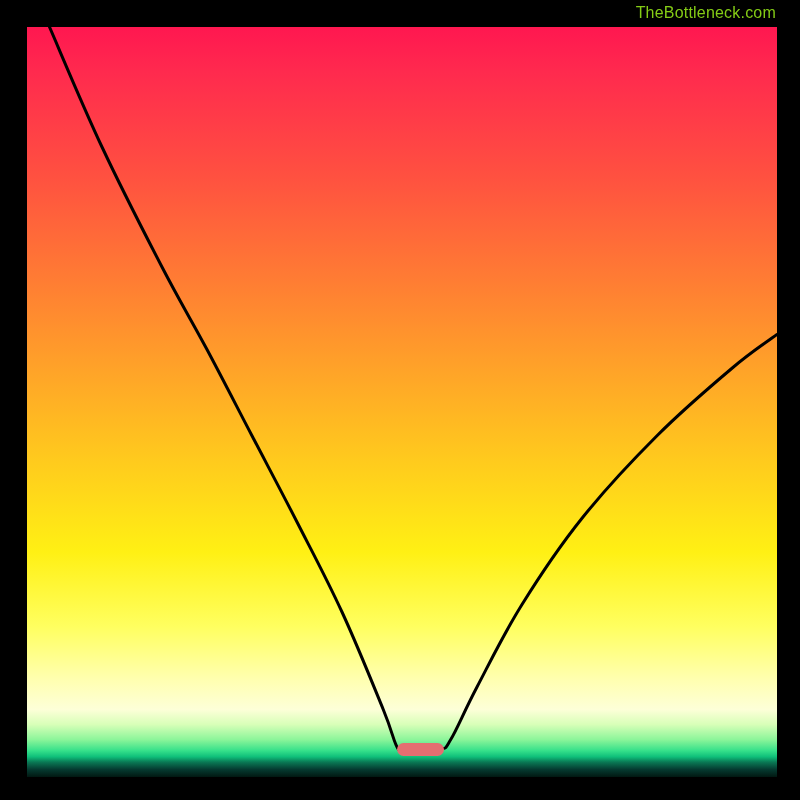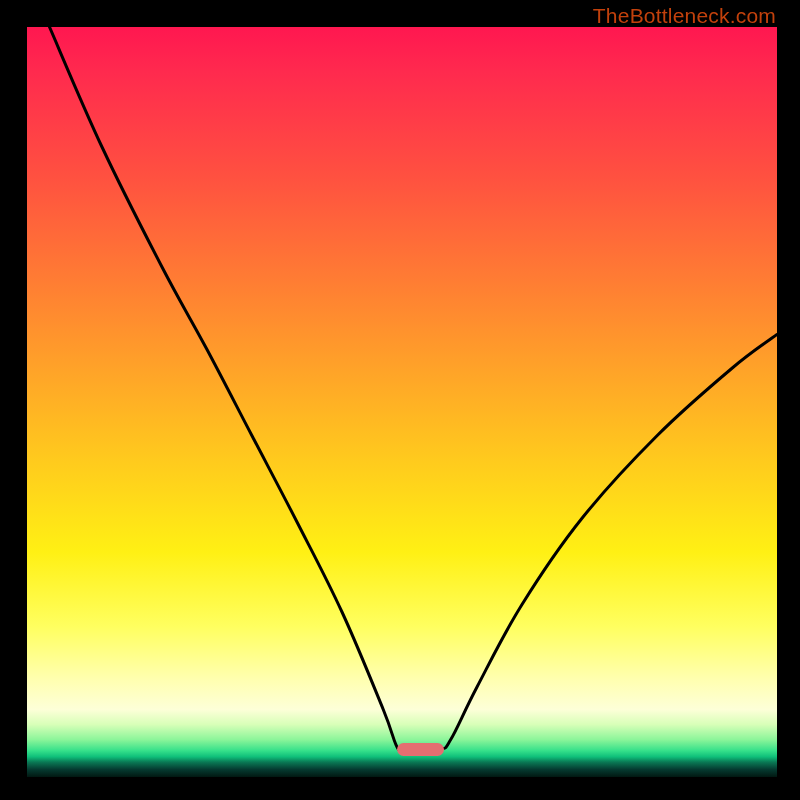--- a/index.html
+++ b/index.html
@@ -42,22 +42,22 @@
       #0fbf7a 97.3%,
       #0a7a55 98%,
       #053a30 99%,
       #011812 100%
     );
   }
   .watermark {
     position: absolute;
     top: 4px;
     right: 24px;
-    color: #c2410c;
-    font-size: 21px;
+    color: #84cc16;
+    font-size: 16px;
     letter-spacing: 0.2px;
     font-weight: 400;
     user-select: none;
   }
   svg.curve {
     position: absolute;
     left: 0;
     top: 0;
     width: 750px;
     height: 750px;

